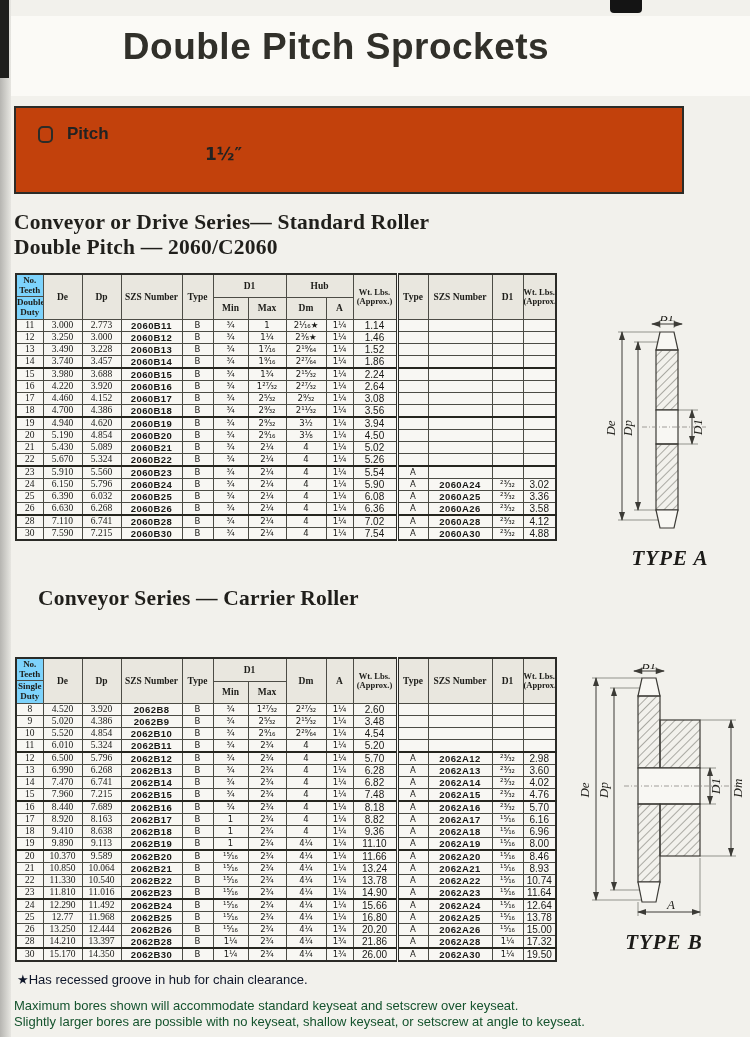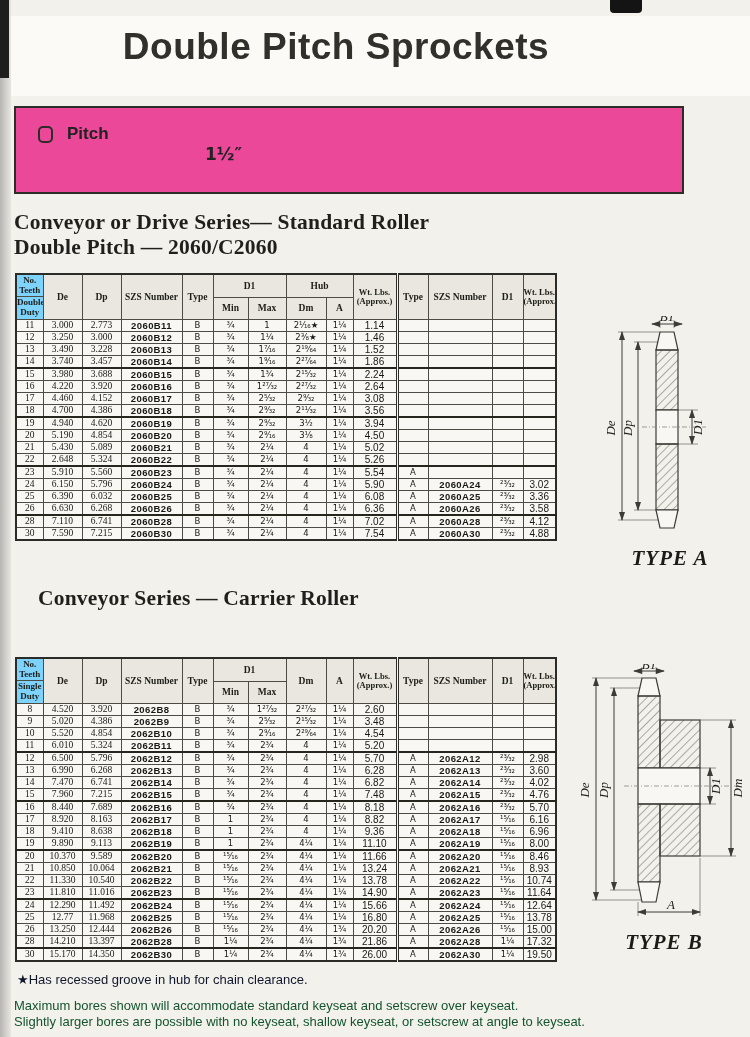--- a/index.html
+++ b/index.html
@@ -20,21 +20,21 @@
   .mark-dot { position:absolute; left:744px; top:88px; width:4px; height:3px; background:#3a3a36; }
 
   .title-band { position:absolute; left:11px; top:16px; width:739px; height:80px; background:#fbfaf6; }
   .page-title {
     position:absolute; left:0; top:26px; width:672px; text-align:center;
     font:bold 37px "Liberation Sans", sans-serif; color:#31302a; letter-spacing:.5px;
   }
 
   
   .spec-box { position:absolute; left:14px; top:106px; width:670px; height:88px;
-    background:#ec4899; border:2px solid #2c2c28; }
+    background:#c2410c; border:2px solid #2c2c28; }
   .spec-item { display:flex; align-items:center; margin:13px 0 0 22px; height:26px; }
   .bullet { width:15px; height:17px; border:2px solid #2c2c28; border-radius:5px; background:transparent; flex:0 0 auto; }
   .spec-label { font:bold 17px "Liberation Sans", sans-serif; margin-left:14px; width:138px; color:#222; }
   .spec-value { font:bold 17px "DejaVu Sans", sans-serif; color:#222;margin-top:40px; }
 
   .sec-head { position:absolute; left:14px; width:560px;
     font:bold 21.5px "Liberation Serif", serif; color:#201f1b; line-height:1.17; letter-spacing:.2px; }
   .sec-head.s1 { top:210px; }
   .sec-head.s2 { top:586px;margin-left:24px; }
 
@@ -314,21 +314,21 @@
         <td>4</td>
         <td>1¼</td>
         <td>5.02</td>
         <td></td>
         <td></td>
         <td></td>
         <td></td>
       </tr>
       <tr>
         <td>22</td>
-        <td>2.648</td>
+        <td>5.670</td>
         <td>5.324</td>
         <td>2060B22</td>
         <td>B</td>
         <td>¾</td>
         <td>2¼</td>
         <td>4</td>
         <td>1¼</td>
         <td>5.26</td>
         <td></td>
         <td></td>

